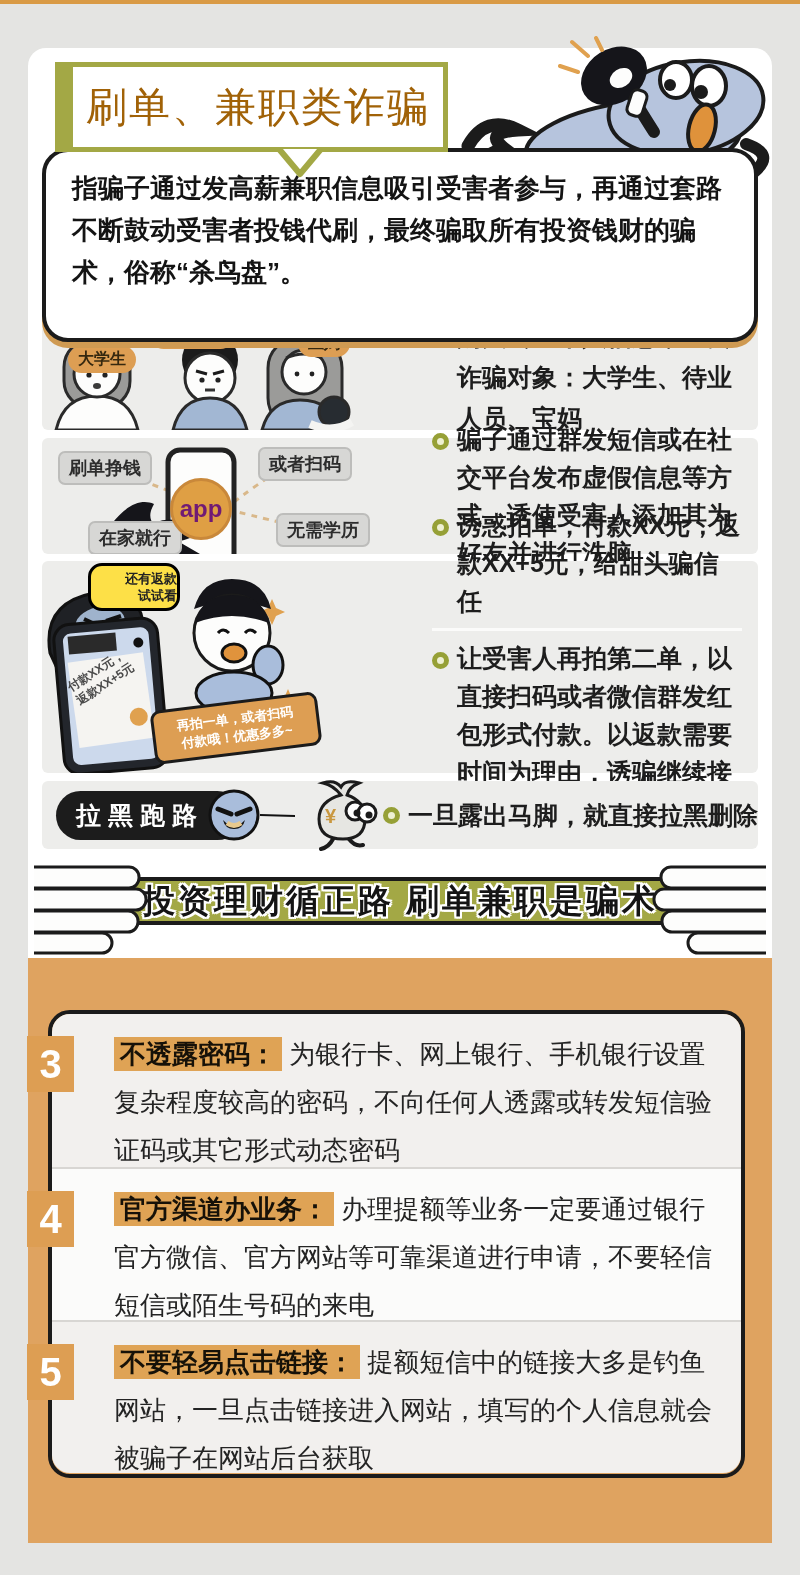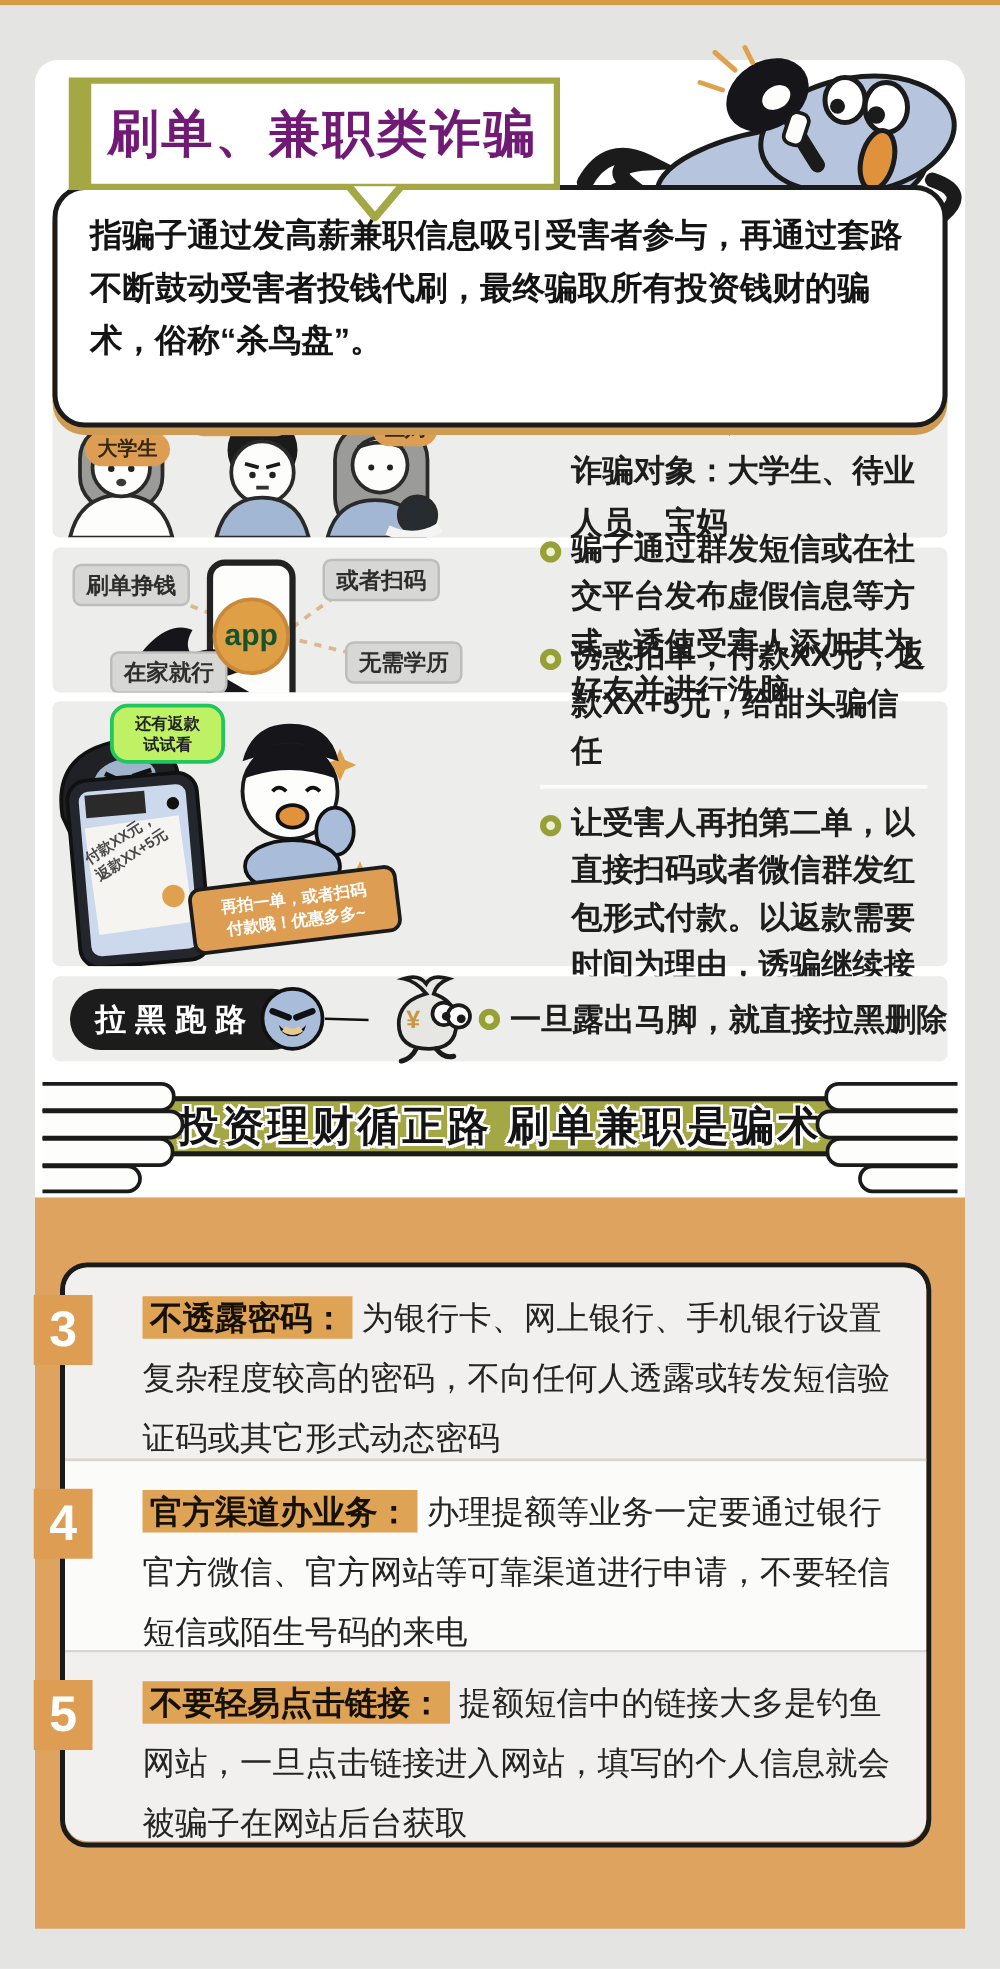--- a/index.html
+++ b/index.html
@@ -9,21 +9,21 @@
   .top-strip { position:absolute; left:0; top:0; width:800px; height:4px; background:#d99a45; }
 
   .sheet { position:absolute; left:28px; top:48px; width:744px; height:1495px; }
   .sheet-white { position:absolute; left:0; top:0; width:744px; height:910px; background:#ffffff; border-radius:18px 18px 0 0; }
   .orange-section { position:absolute; left:0; top:910px; width:744px; height:585px; background:#dfa360; }
 
   
   .title-box { position:absolute; left:27px; top:14px; width:393px; height:90px;
     background:#ffffff; border:5px solid #a3a845; border-left:18px solid #a3a845;
     display:flex; align-items:center; justify-content:center; z-index:4; }
-  .title-box h1 { font-size:41px; font-weight:700; color:#701a75; letter-spacing:2px; white-space:nowrap; }
+  .title-box h1 { font-size:41px; font-weight:400; color:#a16207; letter-spacing:2px; white-space:nowrap; }
   .chevron { position:absolute; left:247px; top:99px; z-index:5; }
   .mascot { position:absolute; right:-6px; top:-12px; z-index:1; }
 
   .intro-card { position:absolute; left:14px; right:14px; top:100px; height:194px;
     background:#ffffff; border:4px solid #1b1b1b; border-radius:26px;
     box-shadow:0 6px 0 #cf9a52; padding:15px 26px 0 26px; z-index:3; }
   .intro-card p { font-size:26px; line-height:42px; color:#141414; font-weight:600; }
   .intro-card .seg-b { font-weight:900; }
 
   
@@ -35,25 +35,25 @@
   .bullet p { font-size:25px; line-height:41px; font-weight:700; color:#1d1d1d; }
   .row1 { top:276px; height:106px; }
   .row2 { top:390px; height:116px; }
   .row3 { top:513px; height:212px; }
 
   .oval-tag { position:absolute; background:#dd9e53; border-radius:999px; padding:3px 10px;
     font-size:16px; font-weight:800; color:#35280f; white-space:nowrap; z-index:2; }
   .gray-tag { position:absolute; background:#d7d7d5; border:2px solid #bdbdbb; border-radius:7px;
     padding:3px 9px; font-size:18px; font-weight:700; color:#2d2d2d; white-space:nowrap; z-index:2; }
   .app-circle { position:absolute; left:128px; top:40px; width:62px; height:62px; border-radius:50%;
-    background:#df9f44; border:3px solid #c9883a; color:#14532d; font-weight:900; font-size:24px;
+    background:#df9f44; border:3px solid #c9883a; color:#701a75; font-weight:900; font-size:24px;
     display:flex; align-items:center; justify-content:center; z-index:3; }
 
-  .speech-white { position:absolute; left:46px; top:2px; width:92px; background:#bef264;
-    border:3px solid #22c55e; border-radius:14px; padding:4px 0; text-align:center;
+  .speech-white { position:absolute; left:46px; top:2px; width:92px; background:#fde047;
+    border:3px solid #000000; border-radius:14px; padding:4px 0; text-align:right;
     font-size:13px; font-weight:700; line-height:17px; color:#222; z-index:4; }
   .speech-orange { position:absolute; left:110px; top:140px; width:168px; background:#dd9e53;
     border:3px solid #1b1b1b; border-radius:10px; padding:6px 0; text-align:center;
     font-size:13px; font-weight:800; line-height:18px; color:#ffffff; transform:rotate(-7deg); z-index:4; }
   .phone-note-text { position:absolute; left:26px; top:100px; transform:rotate(-33deg);
     font-size:12px; font-weight:700; line-height:16px; color:#4a4a4a; z-index:4; white-space:nowrap; }
 
   .pill { background:#1c1c1c; color:#ffffff; border-radius:999px; padding:8px 38px 8px 20px;
     font-size:25px; font-weight:800; letter-spacing:7px; white-space:nowrap; }
   .row4-flex { position:absolute; left:14px; right:14px; top:733px; height:68px; background:#ededeb;

